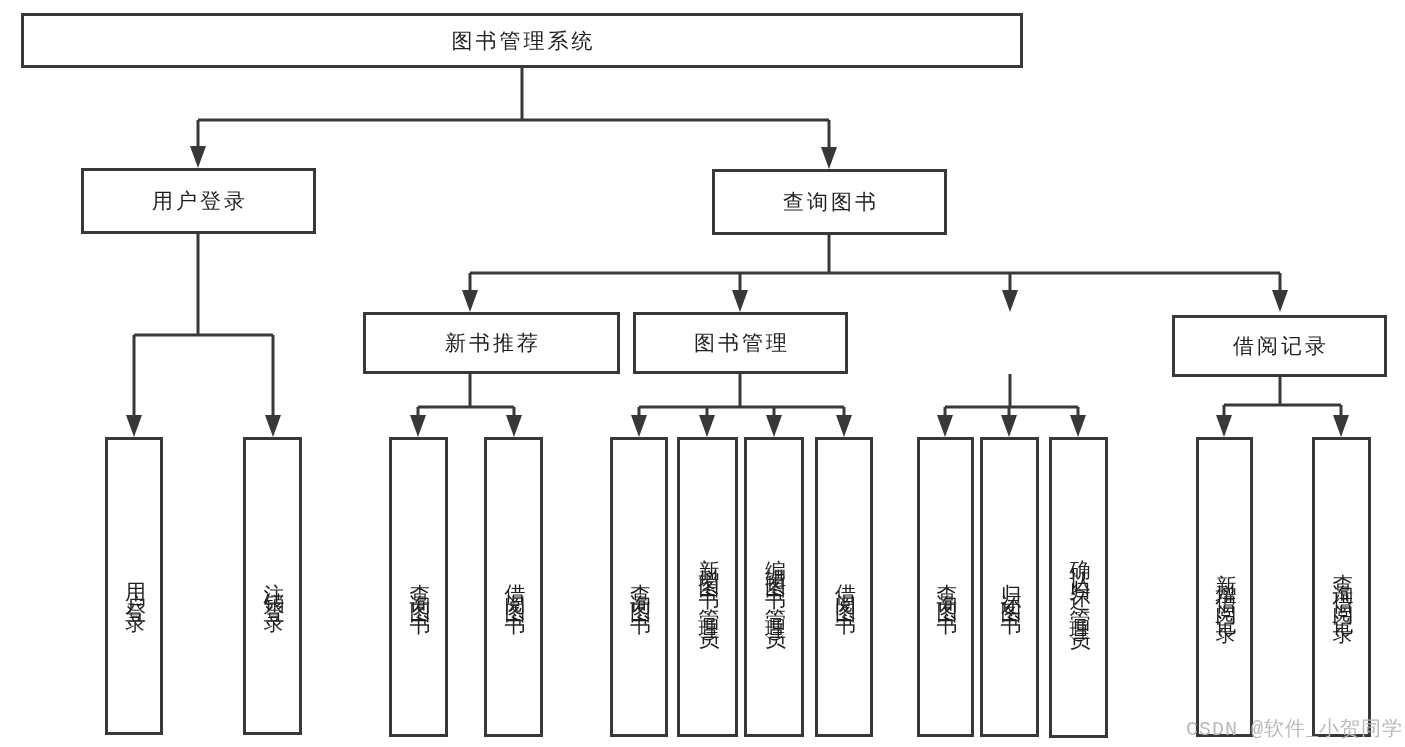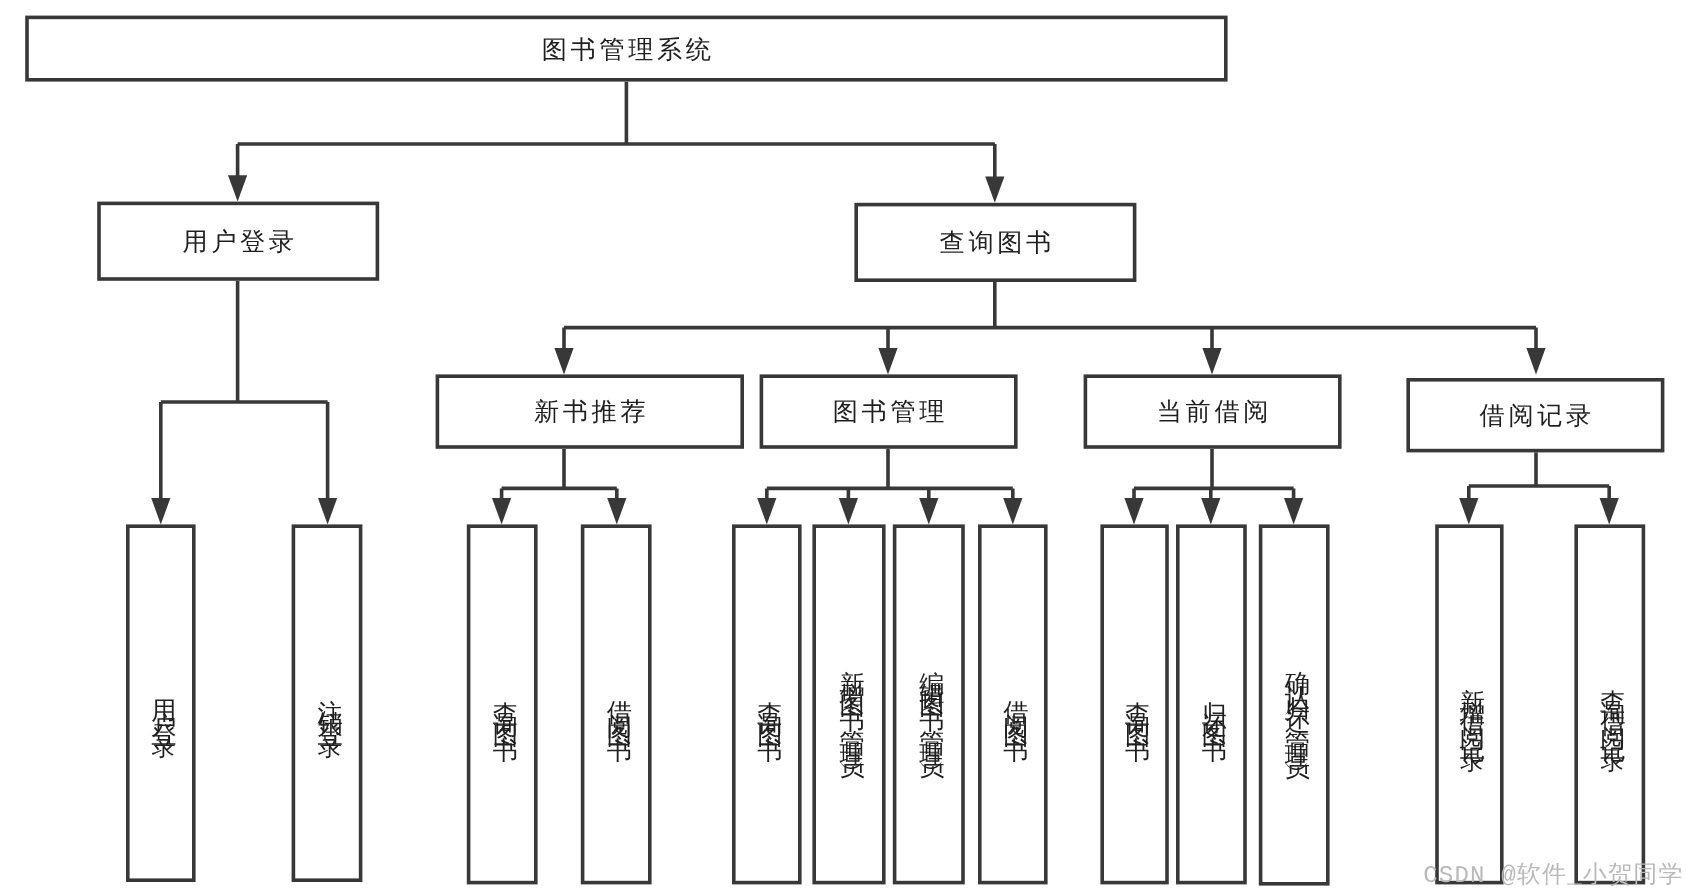--- a/index.html
+++ b/index.html
@@ -130,23 +130,20 @@
   <div class="box p-l2b">
     <span class="hlabel">查询图书</span>
   </div>
 
   <div class="box p-l3a">
     <span class="hlabel">新书推荐</span>
   </div>
   <div class="box p-l3b">
     <span class="hlabel">图书管理</span>
   </div>
-  <div class="box p-l3c">
-    <span class="hlabel">当前借阅</span>
-  </div>
   <div class="box p-l3d">
     <span class="hlabel">借阅记录</span>
   </div>
 
   <div class="box p-a1">
     <span class="vlabel">用户登录</span>
   </div>
   <div class="box p-a2">
     <span class="vlabel">注销登录</span>
   </div>

